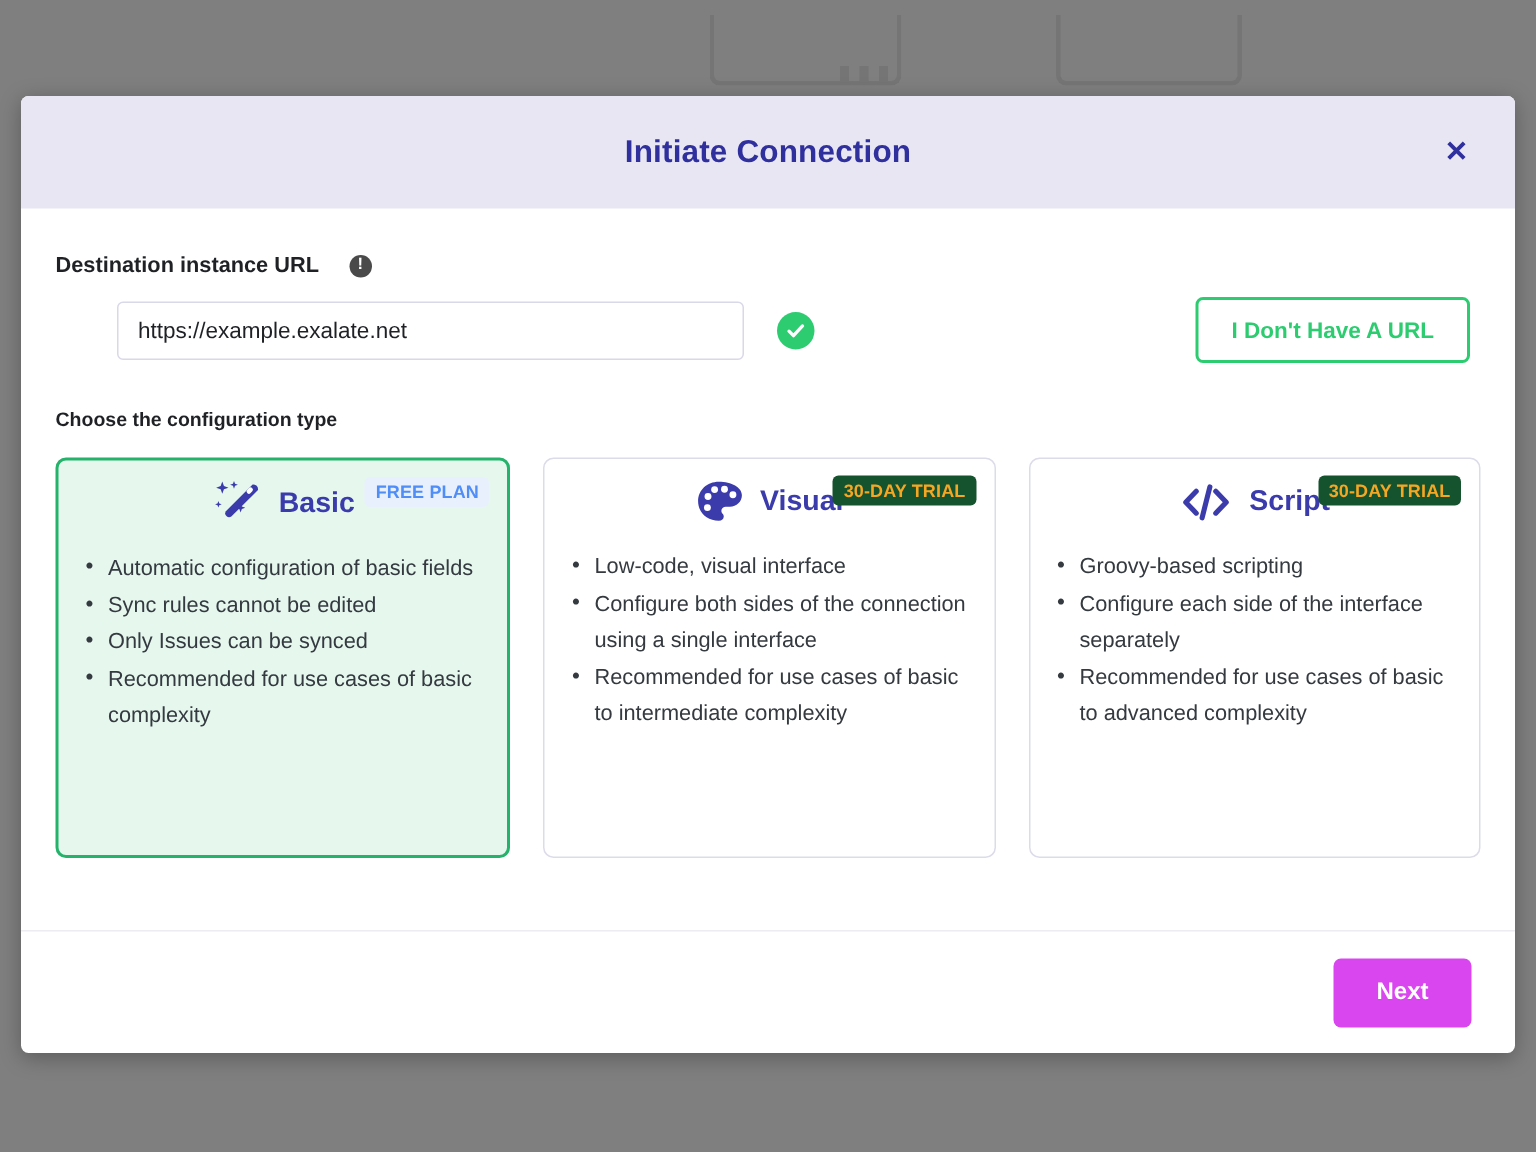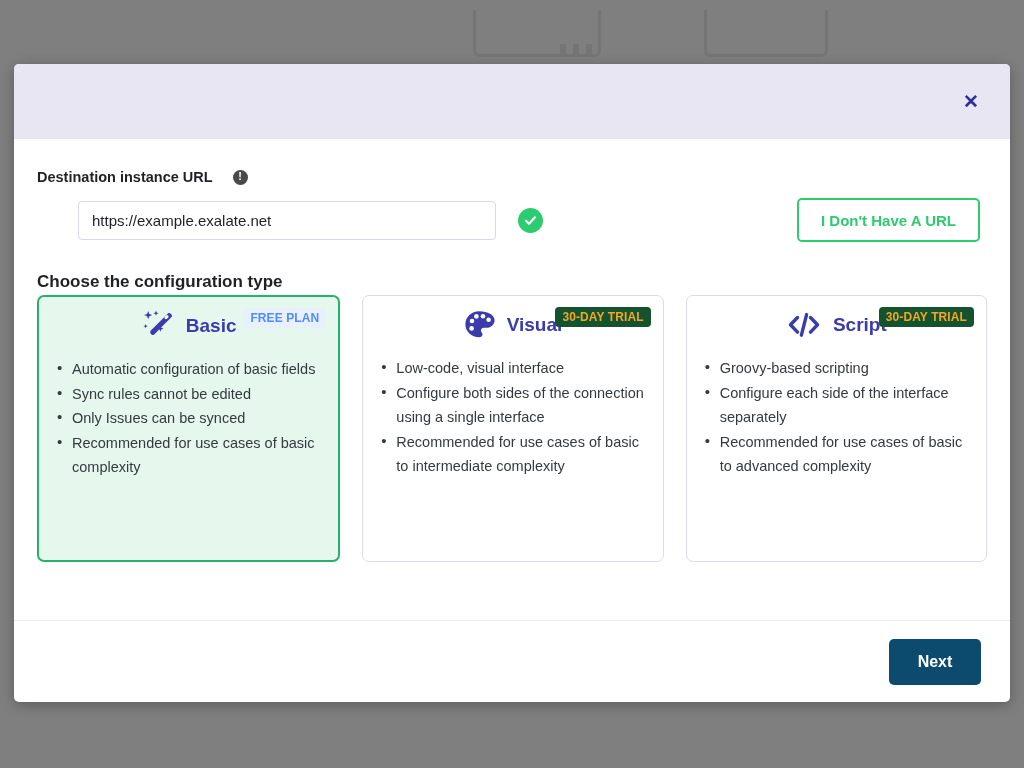--- a/index.html
+++ b/index.html
@@ -158,24 +158,24 @@
     background: #ffffff;
     color: #2ecc71;
     font-size: 15px;
     font-weight: bold;
     cursor: pointer;
     font-family: "Liberation Sans", sans-serif;
     white-space: nowrap;
   }
 
   #config-heading {
-    font-size: 17px;
+    font-size: 13px;
     font-weight: bold;
     color: #1f2125;
-    margin-bottom: 3px;
+    margin-bottom: 18px;
   }
 
   #cards {
     display: flex;
     gap: 22px;
   }
   .card {
     position: relative;
     flex: 1 1 0;
     min-width: 0;
@@ -248,21 +248,21 @@
     border-top: 1px solid #ececf1;
     display: flex;
     align-items: center;
     justify-content: flex-end;
     padding-right: 29px;
     box-sizing: border-box;
   }
   #next-button {
     width: 92px;
     height: 46px;
-    background: #0c4a6e;
+    background: #d946ef;
     border: none;
     border-radius: 5px;
     color: #ffffff;
     font-size: 16px;
     font-weight: bold;
     cursor: pointer;
     font-family: "Liberation Sans", sans-serif;
   }
 </style>
 </head>
@@ -272,20 +272,21 @@
   <div class="ghost-shape" id="ghost-a"></div>
   <div id="ghost-a-notch1"></div>
   <div id="ghost-a-notch2"></div>
   <div id="ghost-a-notch3"></div>
   <div class="ghost-shape" id="ghost-b"></div>
 </div>
 
 <div id="modal">
 
   <div id="modal-header">
+    <div id="modal-title">Initiate Connection</div>
     <button id="close-button">✕</button>
   </div>
 
   <div id="modal-body">
 
     <div class="field-label-row">
       <span class="field-label">Destination instance URL</span>
       <span id="info-icon">!</span>
     </div>
 

